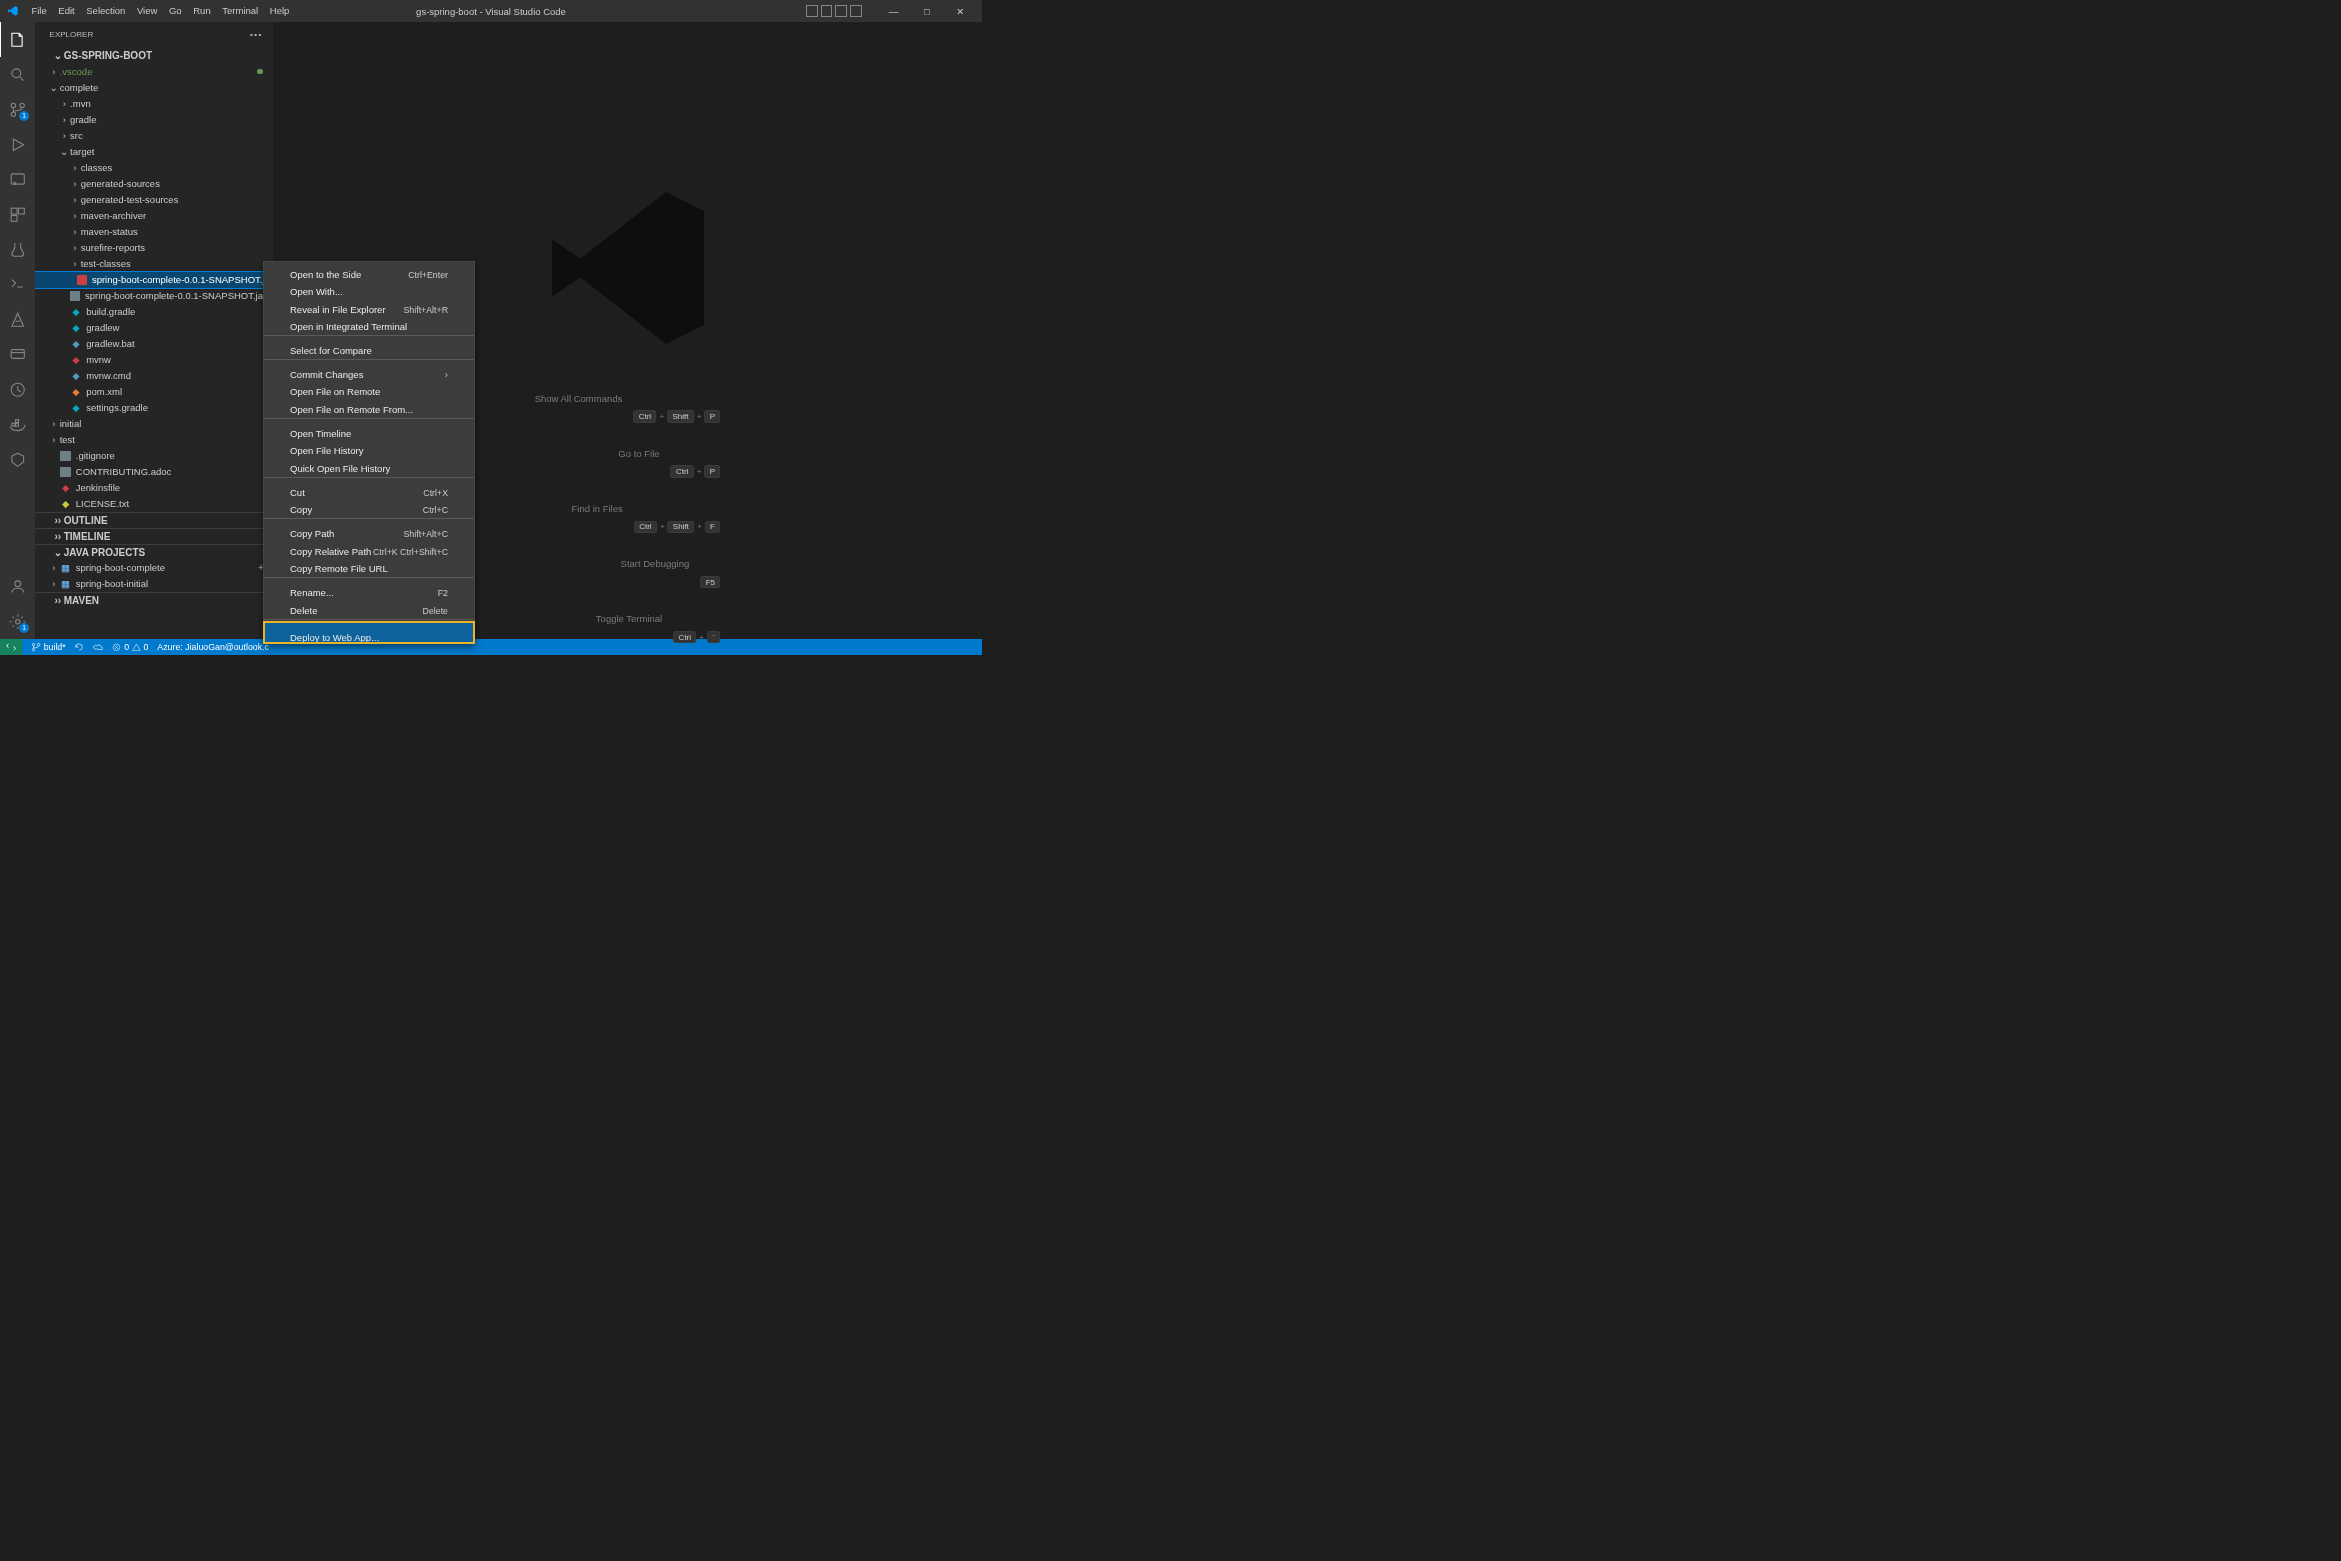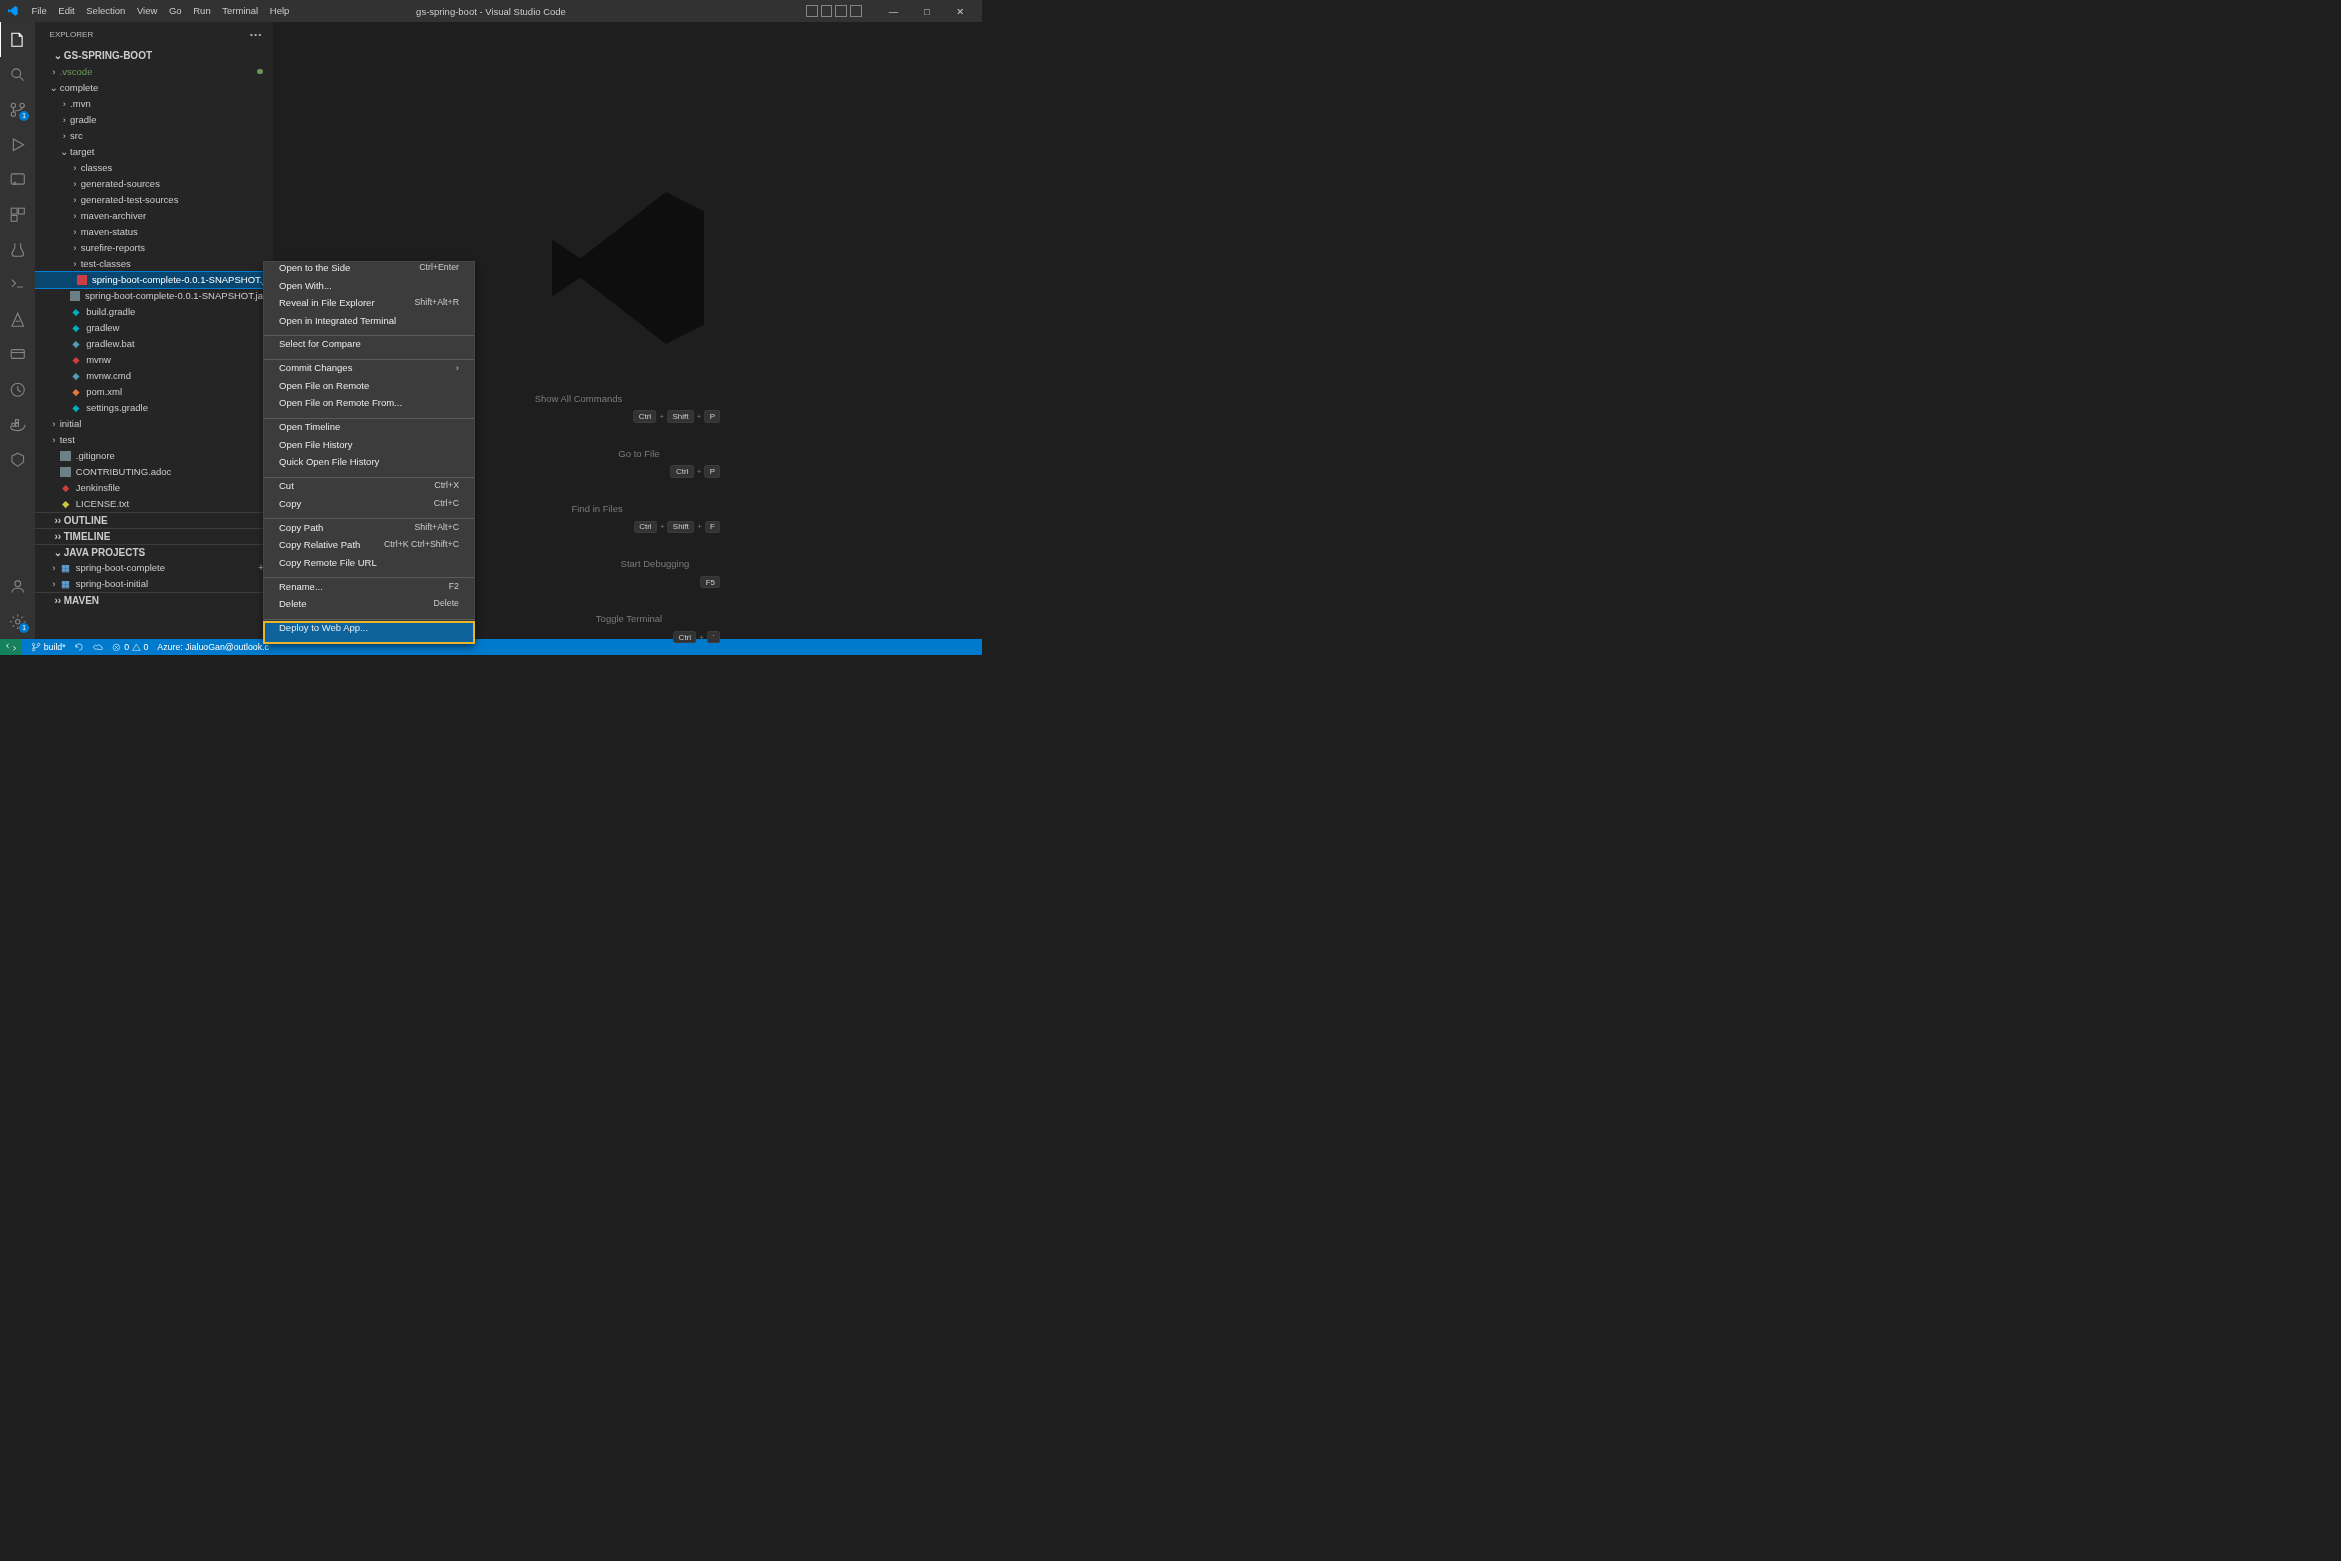--- a/index.html
+++ b/index.html
@@ -110,21 +110,21 @@
   left: 263px;
   top: 261px;
   width: 212px;
   background:#3c3c3c;
   border:0.7px solid #464647;
   box-shadow: 0 2.9px 7.3px rgba(0,0,0,0.5);
   z-index:1000;
   color:#eaeaea;
   font-size:9.5px;
 }
-.context-menu .cm-item { height:17.5px; display:flex; align-items:flex-start; justify-content:space-between; padding:0 15px; cursor:default;}
+.context-menu .cm-item { height:17.5px; display:flex; align-items:flex-end; justify-content:space-between; padding:0 26px; cursor:default;}
 .context-menu .cm-sep { height:0.7px; background:#5a5a5a; margin:2.9px 0;}
 .context-menu .cm-item.high { background:#0e639c; outline:2.2px solid #e9b426; outline-offset:-1.5px; height:20.4px;}
 .context-menu .cm-sub::after{content:"›"; color:#ccc;}
 .context-menu .shortcut{ color:#ccc; font-size:8.8px;}
 
 
 .statusbar {
   height:16px;
   background:#007acc;
   display:flex;

